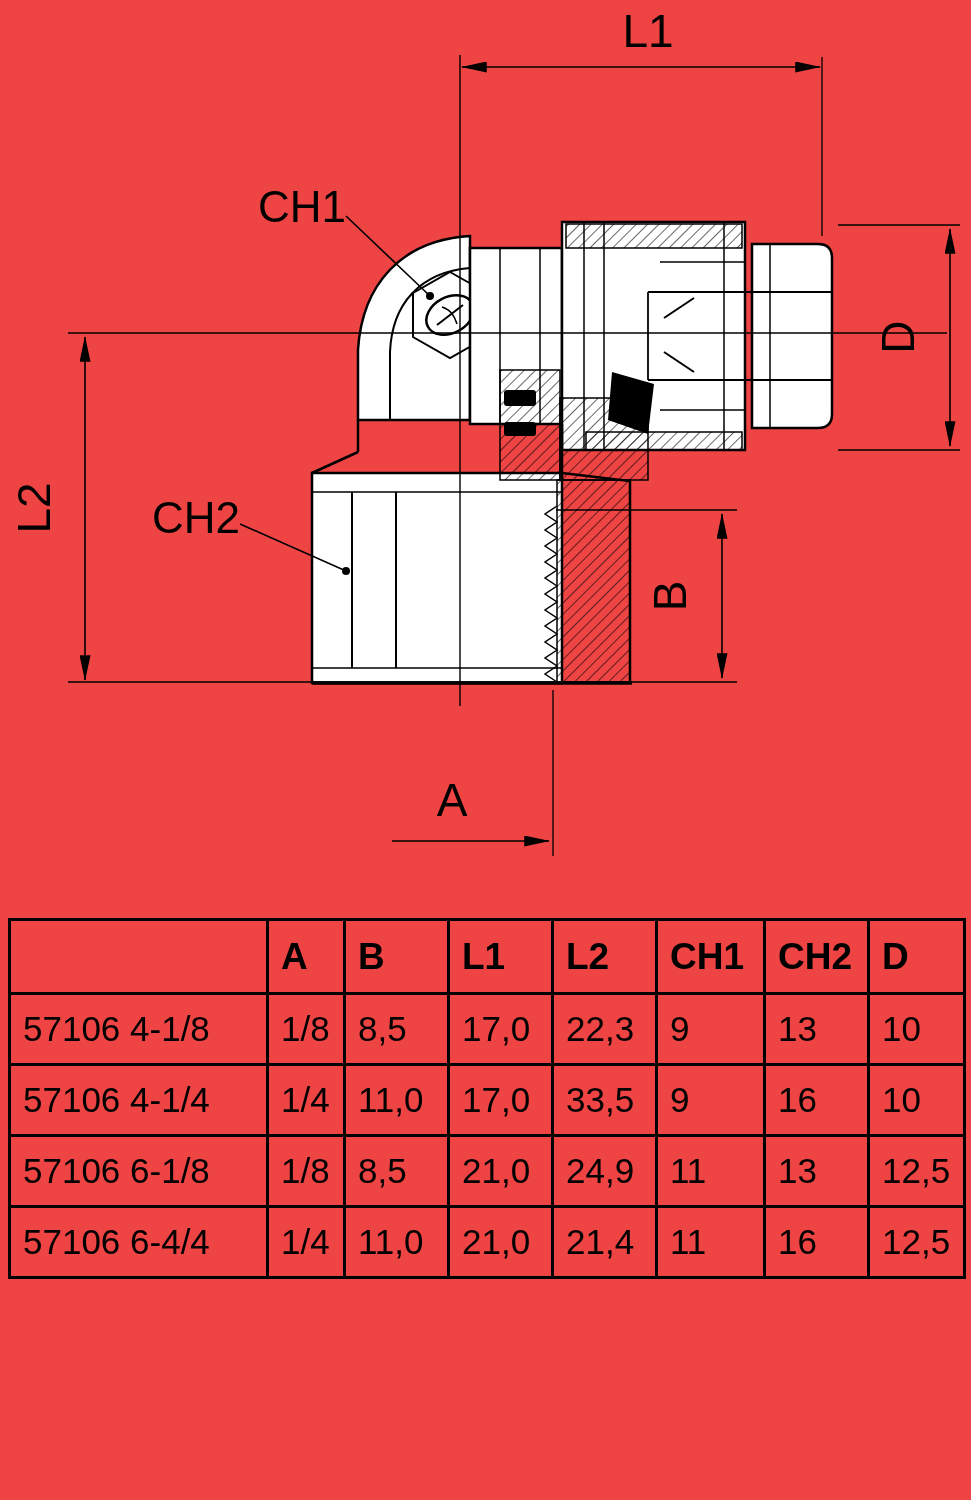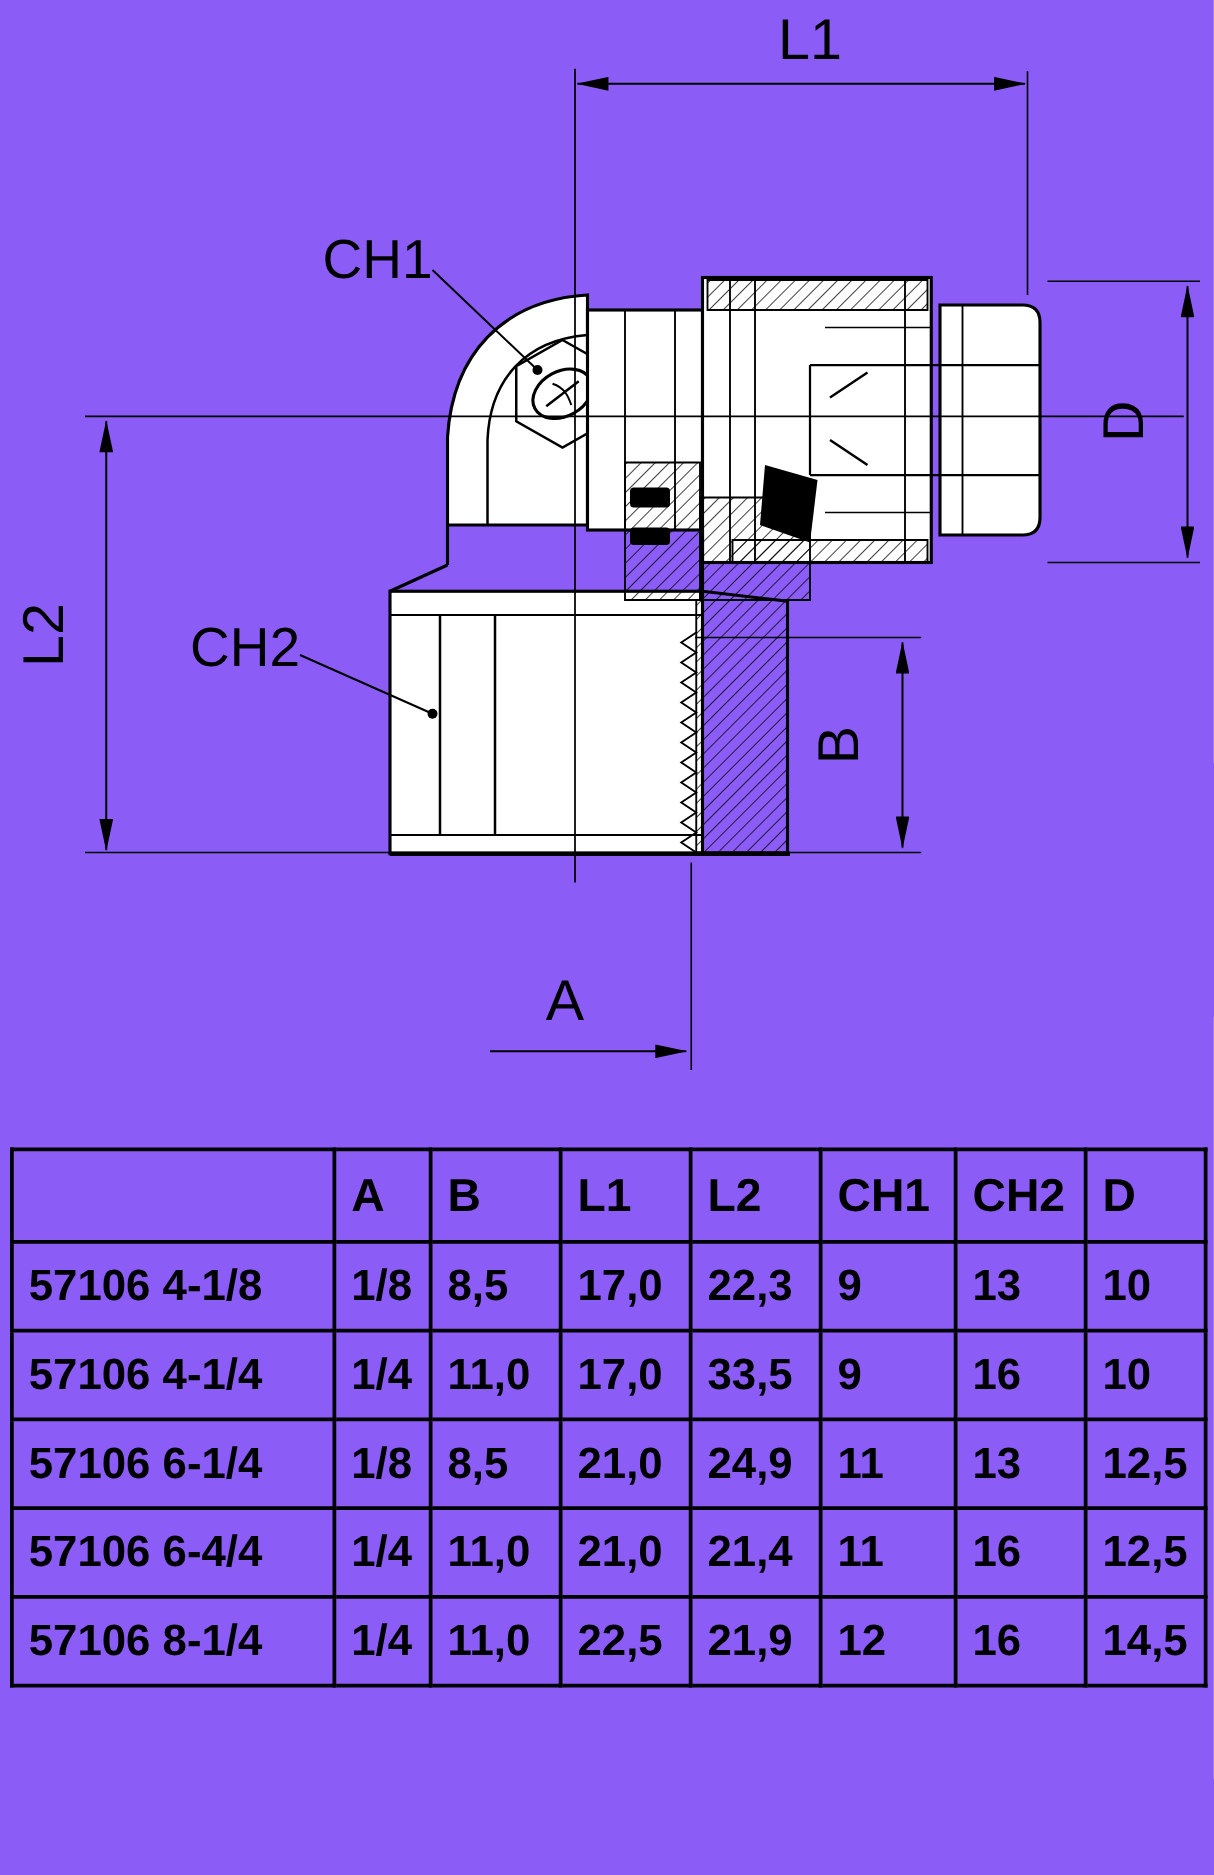--- a/index.html
+++ b/index.html
@@ -5,21 +5,21 @@
   * { box-sizing: border-box; margin: 0; padding: 0; }
   body {
     font-family: "Liberation Sans", sans-serif;
     background: #ffffff;
     color: #000000;
   }
   .page {
     position: relative;
     width: 971px;
     height: 1500px;
-    background: #8b5cf6;
+    background: #ef4444;
     overflow: hidden;
   }
   .drawing-wrap {
     width: 971px;
     height: 918px;
   }
   svg text {
     font-family: "Liberation Sans", sans-serif;
     fill: #000000;
   }
@@ -37,21 +37,21 @@
     vertical-align: middle;
     white-space: nowrap;
     overflow: hidden;
   }
   .dim-table thead th {
     font-weight: bold;
     height: 74px;
     font-size: 37px;
   }
   .dim-table tbody td {
-    font-weight: bold;
+    font-weight: normal;
     height: 71px;
   }
 </style>
 </head>
 <body>
 
 <div class="page">
 
   <div class="drawing-wrap">
     <svg viewBox="0 0 971 918" width="971" height="918">
@@ -228,45 +228,35 @@
         <td>57106 4-1/4</td>
         <td>1/4</td>
         <td>11,0</td>
         <td>17,0</td>
         <td>33,5</td>
         <td>9</td>
         <td>16</td>
         <td>10</td>
       </tr>
       <tr>
-        <td>57106 6-1/4</td>
+        <td>57106 6-1/8</td>
         <td>1/8</td>
         <td>8,5</td>
         <td>21,0</td>
         <td>24,9</td>
         <td>11</td>
         <td>13</td>
         <td>12,5</td>
       </tr>
       <tr>
         <td>57106 6-4/4</td>
         <td>1/4</td>
         <td>11,0</td>
         <td>21,0</td>
         <td>21,4</td>
         <td>11</td>
         <td>16</td>
         <td>12,5</td>
       </tr>
-      <tr>
-        <td>57106 8-1/4</td>
-        <td>1/4</td>
-        <td>11,0</td>
-        <td>22,5</td>
-        <td>21,9</td>
-        <td>12</td>
-        <td>16</td>
-        <td>14,5</td>
-      </tr>
     </tbody>
   </table>
 
 </div>
 
 </body></html>

